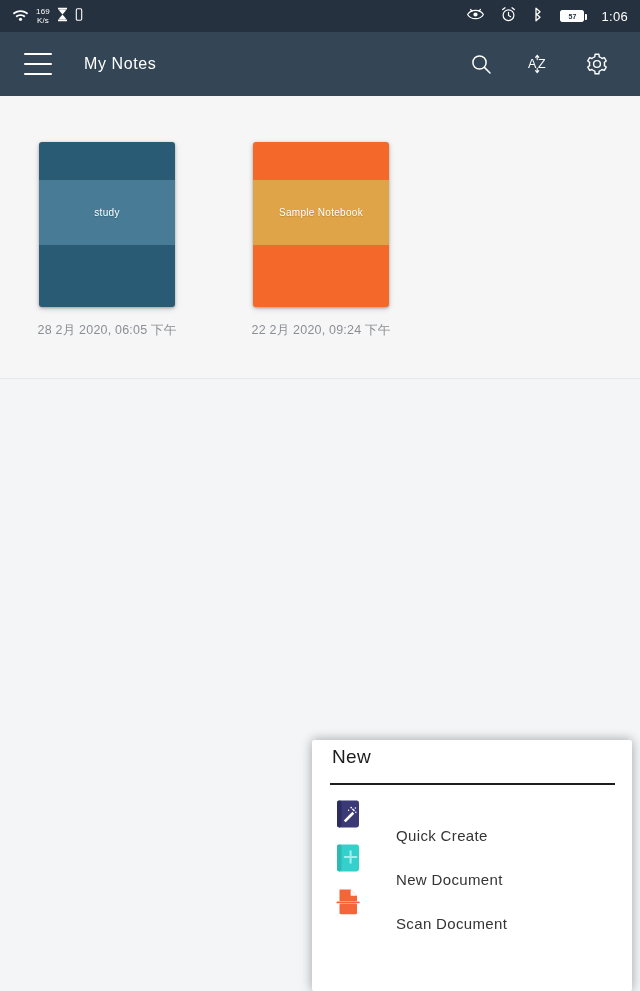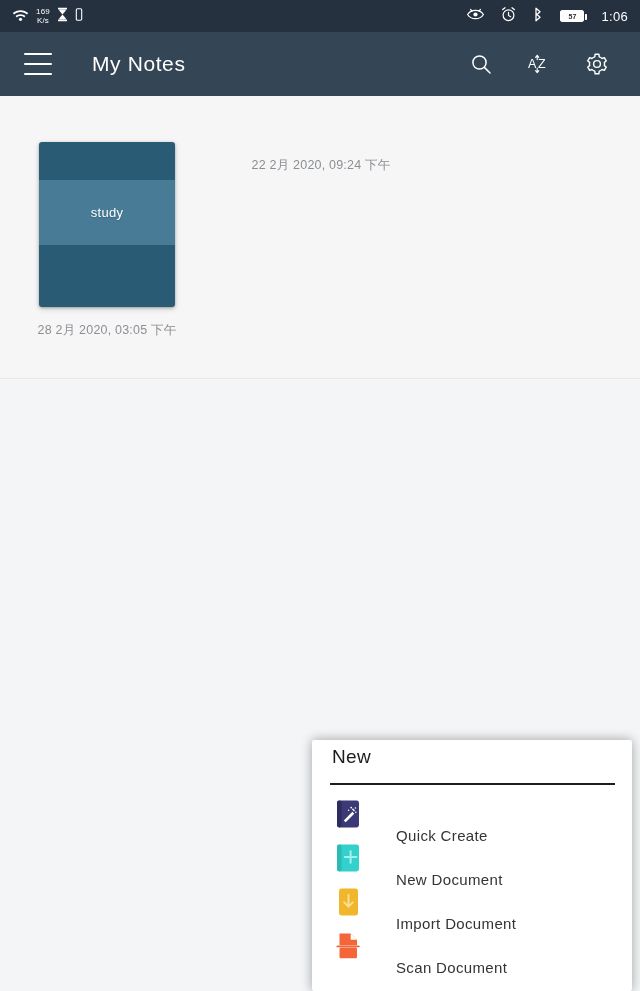--- a/index.html
+++ b/index.html
@@ -96,23 +96,23 @@
     cursor: pointer;
   }
   .menu-btn i {
     display: block;
     height: 2px;
     width: 100%;
     background: #ffffff;
     border-radius: 1px;
   }
   .appbar-title {
-    margin-left: 40px;
+    margin-left: 32px;
     color: #ffffff;
-    font-size: 21px;
+    font-size: 16px;
     font-weight: 400;
     letter-spacing: 0.6px;
   }
   .appbar-actions {
     margin-left: auto;
     display: flex;
     align-items: center;
     gap: 28px;
     padding-right: 8px;
   }
@@ -156,21 +156,21 @@
     position: absolute;
     left: 0; right: 0;
     top: 38px;
     height: 65px;
     display: flex;
     align-items: center;
     justify-content: center;
   }
   .nb-title {
     color: #ffffff;
-    font-size: 13px;
+    font-size: 10px;
     letter-spacing: 0.3px;
     text-align: left;
     padding: 0 6px;
     text-shadow: 0 1px 1px rgba(0,0,0,0.18);
   }
   .nb-date {
     margin-top: 15px;
     font-size: 12.5px;
     color: #8b8f93;
     letter-spacing: 0.2px;
@@ -325,24 +325,29 @@
 
   <div class="content">
     <div class="grid">
 
       <div class="nb-cell">
         <div class="nb-cover" style="background:#2a5b75">
           <div class="nb-band" style="background:#477b96">
             <span class="nb-title">study</span>
           </div>
         </div>
-        <div class="nb-date">28 2月 2020, 03:05 下午</div>
+        <div class="nb-date">28 2月 2020, 06:05 下午</div>
       </div>
 
       <div class="nb-cell">
+        <div class="nb-cover" style="background:#f4692a">
+          <div class="nb-band" style="background:#dfa447">
+            <span class="nb-title">Sample Notebook</span>
+          </div>
+        </div>
         <div class="nb-date">22 2月 2020, 09:24 下午</div>
       </div>
 
     </div>
   </div>
 
   <div class="divider-strip"></div>
   <div class="lower-pane"></div>
 
   <div class="dialog">
@@ -371,29 +376,20 @@
         <div class="menu-icon">
           <svg width="32" height="32" viewBox="0 0 32 32">
             <rect x="5" y="2.5" width="22" height="27" rx="2.4" fill="#34d0cc"></rect>
             <rect x="5" y="2.5" width="4.6" height="27" rx="2.4" fill="#2cbab6"></rect>
             <path d="M18.6 9.2v11.6M12.8 15h11.6" stroke="#9ff0ee" stroke-width="2.1" stroke-linecap="round"></path>
           </svg>
         </div>
         <div class="menu-label">New Document</div>
       </div>
 
-      <div class="menu-row">
-        <div class="menu-icon">
-          <svg width="32" height="32" viewBox="0 0 32 32">
-            <rect x="7" y="2.5" width="19" height="27" rx="2.4" fill="#f0b72c"></rect>
-            <path d="M16.5 9v11.4M12.2 16.3l4.3 4.4 4.3-4.4" stroke="#fbe09a" stroke-width="1.9" fill="none" stroke-linecap="round" stroke-linejoin="round"></path>
-          </svg>
-        </div>
-        <div class="menu-label">Import Document</div>
-      </div>
 
       <div class="menu-row">
         <div class="menu-icon">
           <svg width="32" height="32" viewBox="0 0 32 32">
             <path d="M7.5 3.5h11.2L25 9.8v5.4H7.5z" fill="#f4663a"></path>
             <path d="M18.7 3.5v6.3H25z" fill="#ffffff"></path>
             <rect x="7.5" y="17.6" width="17.5" height="10.6" rx="1.3" fill="#f4663a"></rect>
             <path d="M5.3 16.4h21.6" stroke="#f4663a" stroke-width="1.7" stroke-linecap="round"></path>
           </svg>
         </div>

